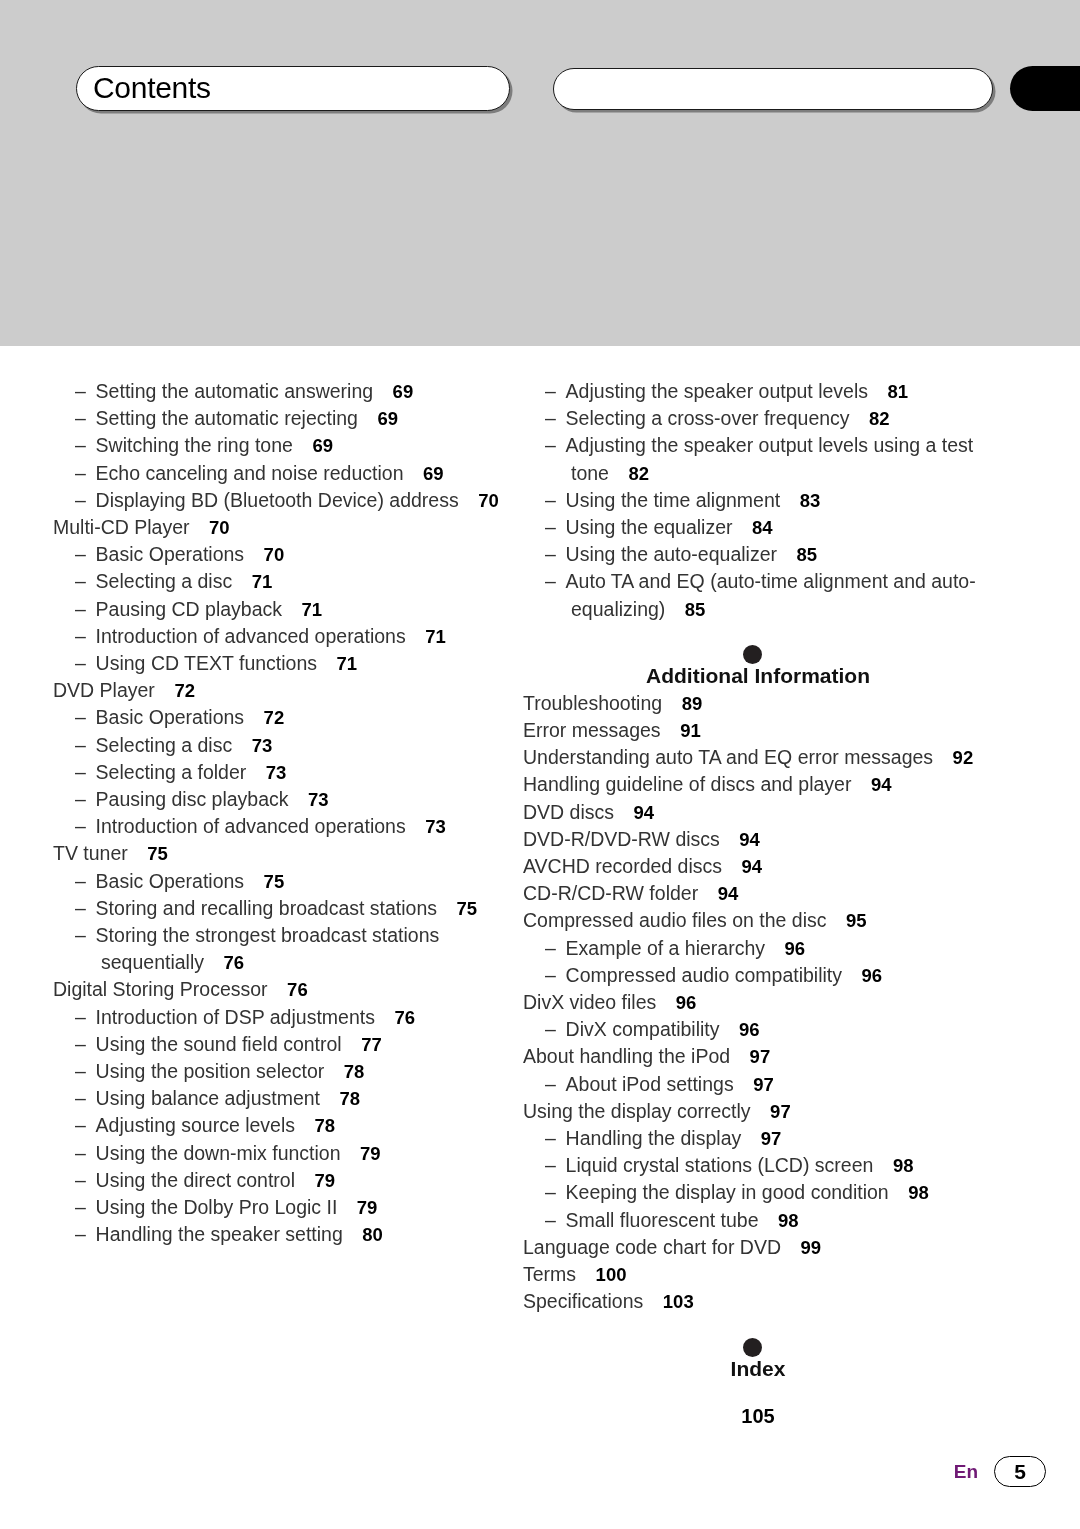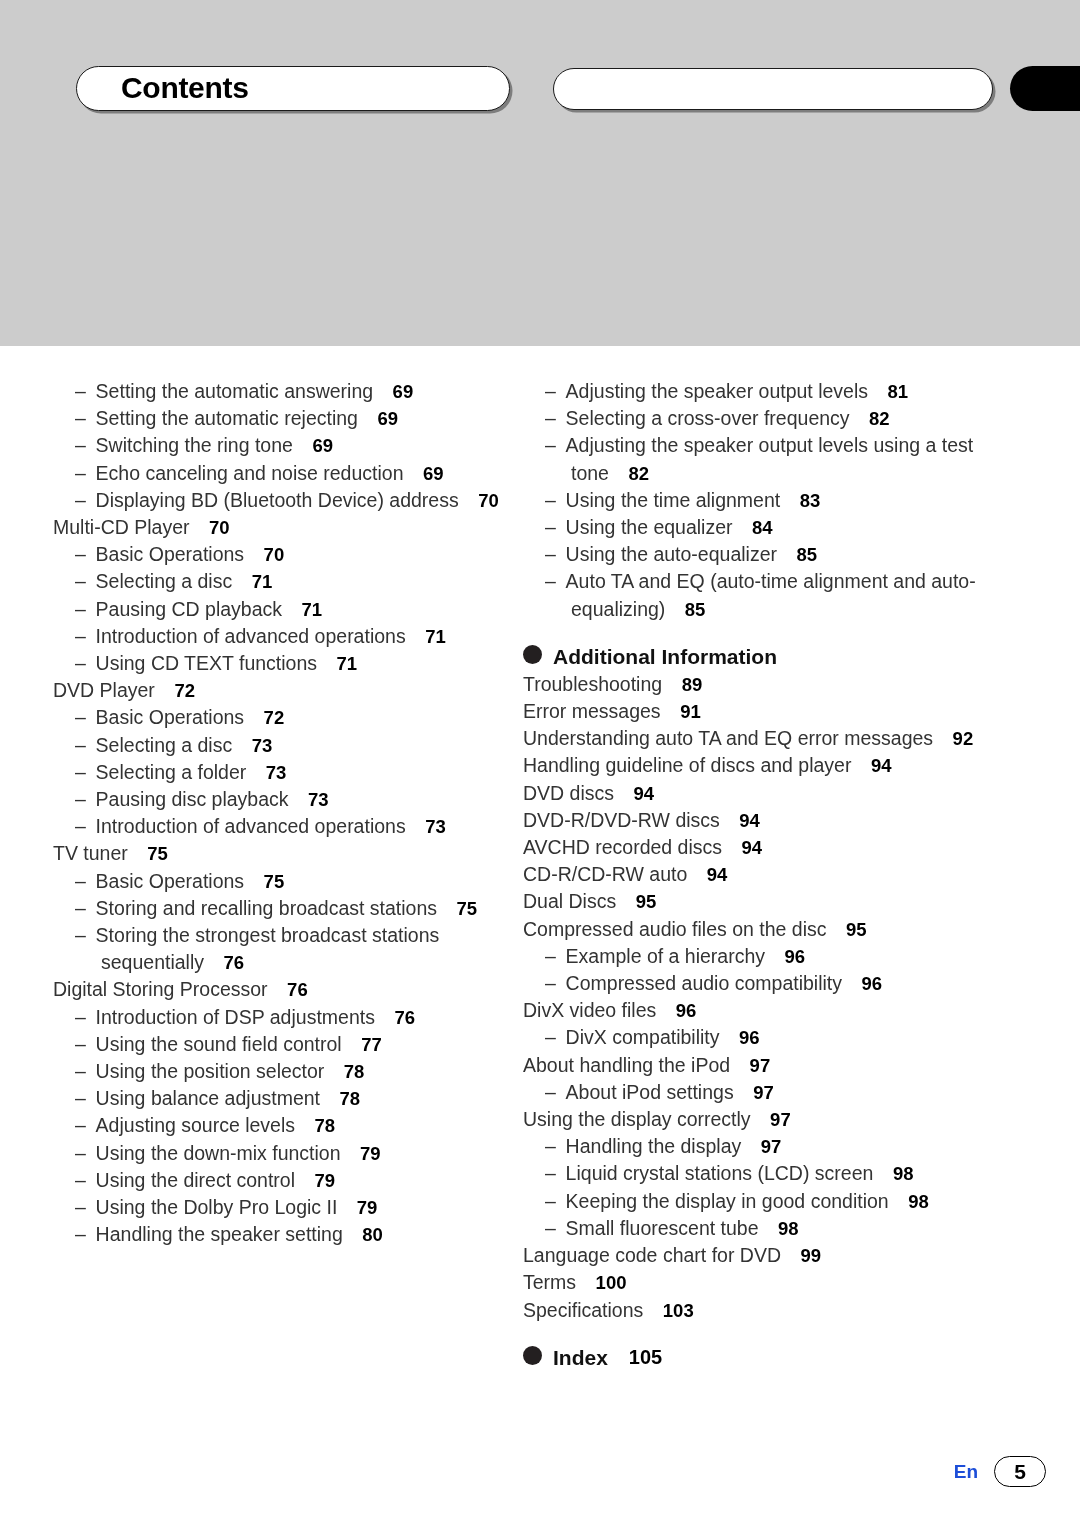--- a/index.html
+++ b/index.html
@@ -36,25 +36,25 @@
 
   #contents-tab {
     left: 76px;
     top: 66px;
     width: 434px;
     height: 45px;
   }
 
   #contents-title {
     position: absolute;
-    left: 44px;
+    left: 16px;
     top: 50%;
     transform: translateY(-52%);
     font-size: 30px;
-    font-weight: bold;
+    font-weight: normal;
     color: #000000;
     letter-spacing: -0.3px;
     font-family: "Liberation Sans", sans-serif;
   }
 
   #secondary-tab {
     left: 553px;
     top: 68px;
     width: 440px;
     height: 42px;
@@ -111,26 +111,27 @@
     font-weight: bold;
     color: #000000;
     font-size: 18.5px;
   }
 
   .sp { white-space: pre; }
 
   
   .section-head {
     display: flex;
-    align-items: flex-start;
+    align-items: center;
     font-size: 21px;
     font-weight: bold;
     color: #111111;
     margin-top: 22px;
     margin-bottom: 2px;
+    flex-direction: column;
   }
   .section-bullet {
     width: 19px;
     height: 19px;
     border-radius: 50%;
     background: #231f20;
     margin-right: 11px;
     flex: 0 0 auto;
   }
 
@@ -138,21 +139,21 @@
   #footer {
     position: absolute;
     right: 34px;
     bottom: 42px;
     display: flex;
     align-items: center;
   }
   #footer-lang {
     font-size: 19px;
     font-weight: bold;
-    color: #1d4ed8;
+    color: #701a75;
     margin-right: 16px;
   }
   #page-number-pill {
     width: 52px;
     height: 31px;
     border: 1.6px solid #000000;
     border-radius: 16px;
     display: flex;
     align-items: center;
     justify-content: center;
@@ -229,22 +230,21 @@
         <span class="section-bullet"></span>
         <span>Additional Information</span>
       </div>
       <div class="toc-entry lvl0w"><span>Troubleshooting</span><span class="sp">  </span><span class="pg">89</span></div>
       <div class="toc-entry lvl0w"><span>Error messages</span><span class="sp">  </span><span class="pg">91</span></div>
       <div class="toc-entry lvl0w"><span>Understanding auto TA and EQ error messages</span><span class="sp">  </span><span class="pg">92</span></div>
       <div class="toc-entry lvl0w"><span>Handling guideline of discs and player</span><span class="sp">  </span><span class="pg">94</span></div>
       <div class="toc-entry lvl0w"><span>DVD discs</span><span class="sp">  </span><span class="pg">94</span></div>
       <div class="toc-entry lvl0w"><span>DVD-R/DVD-RW discs</span><span class="sp">  </span><span class="pg">94</span></div>
       <div class="toc-entry lvl0w"><span>AVCHD recorded discs</span><span class="sp">  </span><span class="pg">94</span></div>
-      <div class="toc-entry lvl0w"><span>CD-R/CD-RW auto</span><span class="sp">  </span><span class="pg">94</span></div>
-      <div class="toc-entry lvl0w"><span>Dual Discs</span><span class="sp">  </span><span class="pg">95</span></div>
+      <div class="toc-entry lvl0w"><span>CD-R/CD-RW folder</span><span class="sp">  </span><span class="pg">94</span></div>
       <div class="toc-entry lvl0w"><span>Compressed audio files on the disc</span><span class="sp">  </span><span class="pg">95</span></div>
       <div class="toc-entry lvl1"><span class="dash">– </span><span>Example of a hierarchy</span><span class="sp">  </span><span class="pg">96</span></div>
       <div class="toc-entry lvl1"><span class="dash">– </span><span>Compressed audio compatibility</span><span class="sp">  </span><span class="pg">96</span></div>
       <div class="toc-entry lvl0w"><span>DivX video files</span><span class="sp">  </span><span class="pg">96</span></div>
       <div class="toc-entry lvl1"><span class="dash">– </span><span>DivX compatibility</span><span class="sp">  </span><span class="pg">96</span></div>
       <div class="toc-entry lvl0w"><span>About handling the iPod</span><span class="sp">  </span><span class="pg">97</span></div>
       <div class="toc-entry lvl1"><span class="dash">– </span><span>About iPod settings</span><span class="sp">  </span><span class="pg">97</span></div>
       <div class="toc-entry lvl0w"><span>Using the display correctly</span><span class="sp">  </span><span class="pg">97</span></div>
       <div class="toc-entry lvl1"><span class="dash">– </span><span>Handling the display</span><span class="sp">  </span><span class="pg">97</span></div>
       <div class="toc-entry lvl1"><span class="dash">– </span><span>Liquid crystal stations (LCD) screen</span><span class="sp">  </span><span class="pg">98</span></div>

